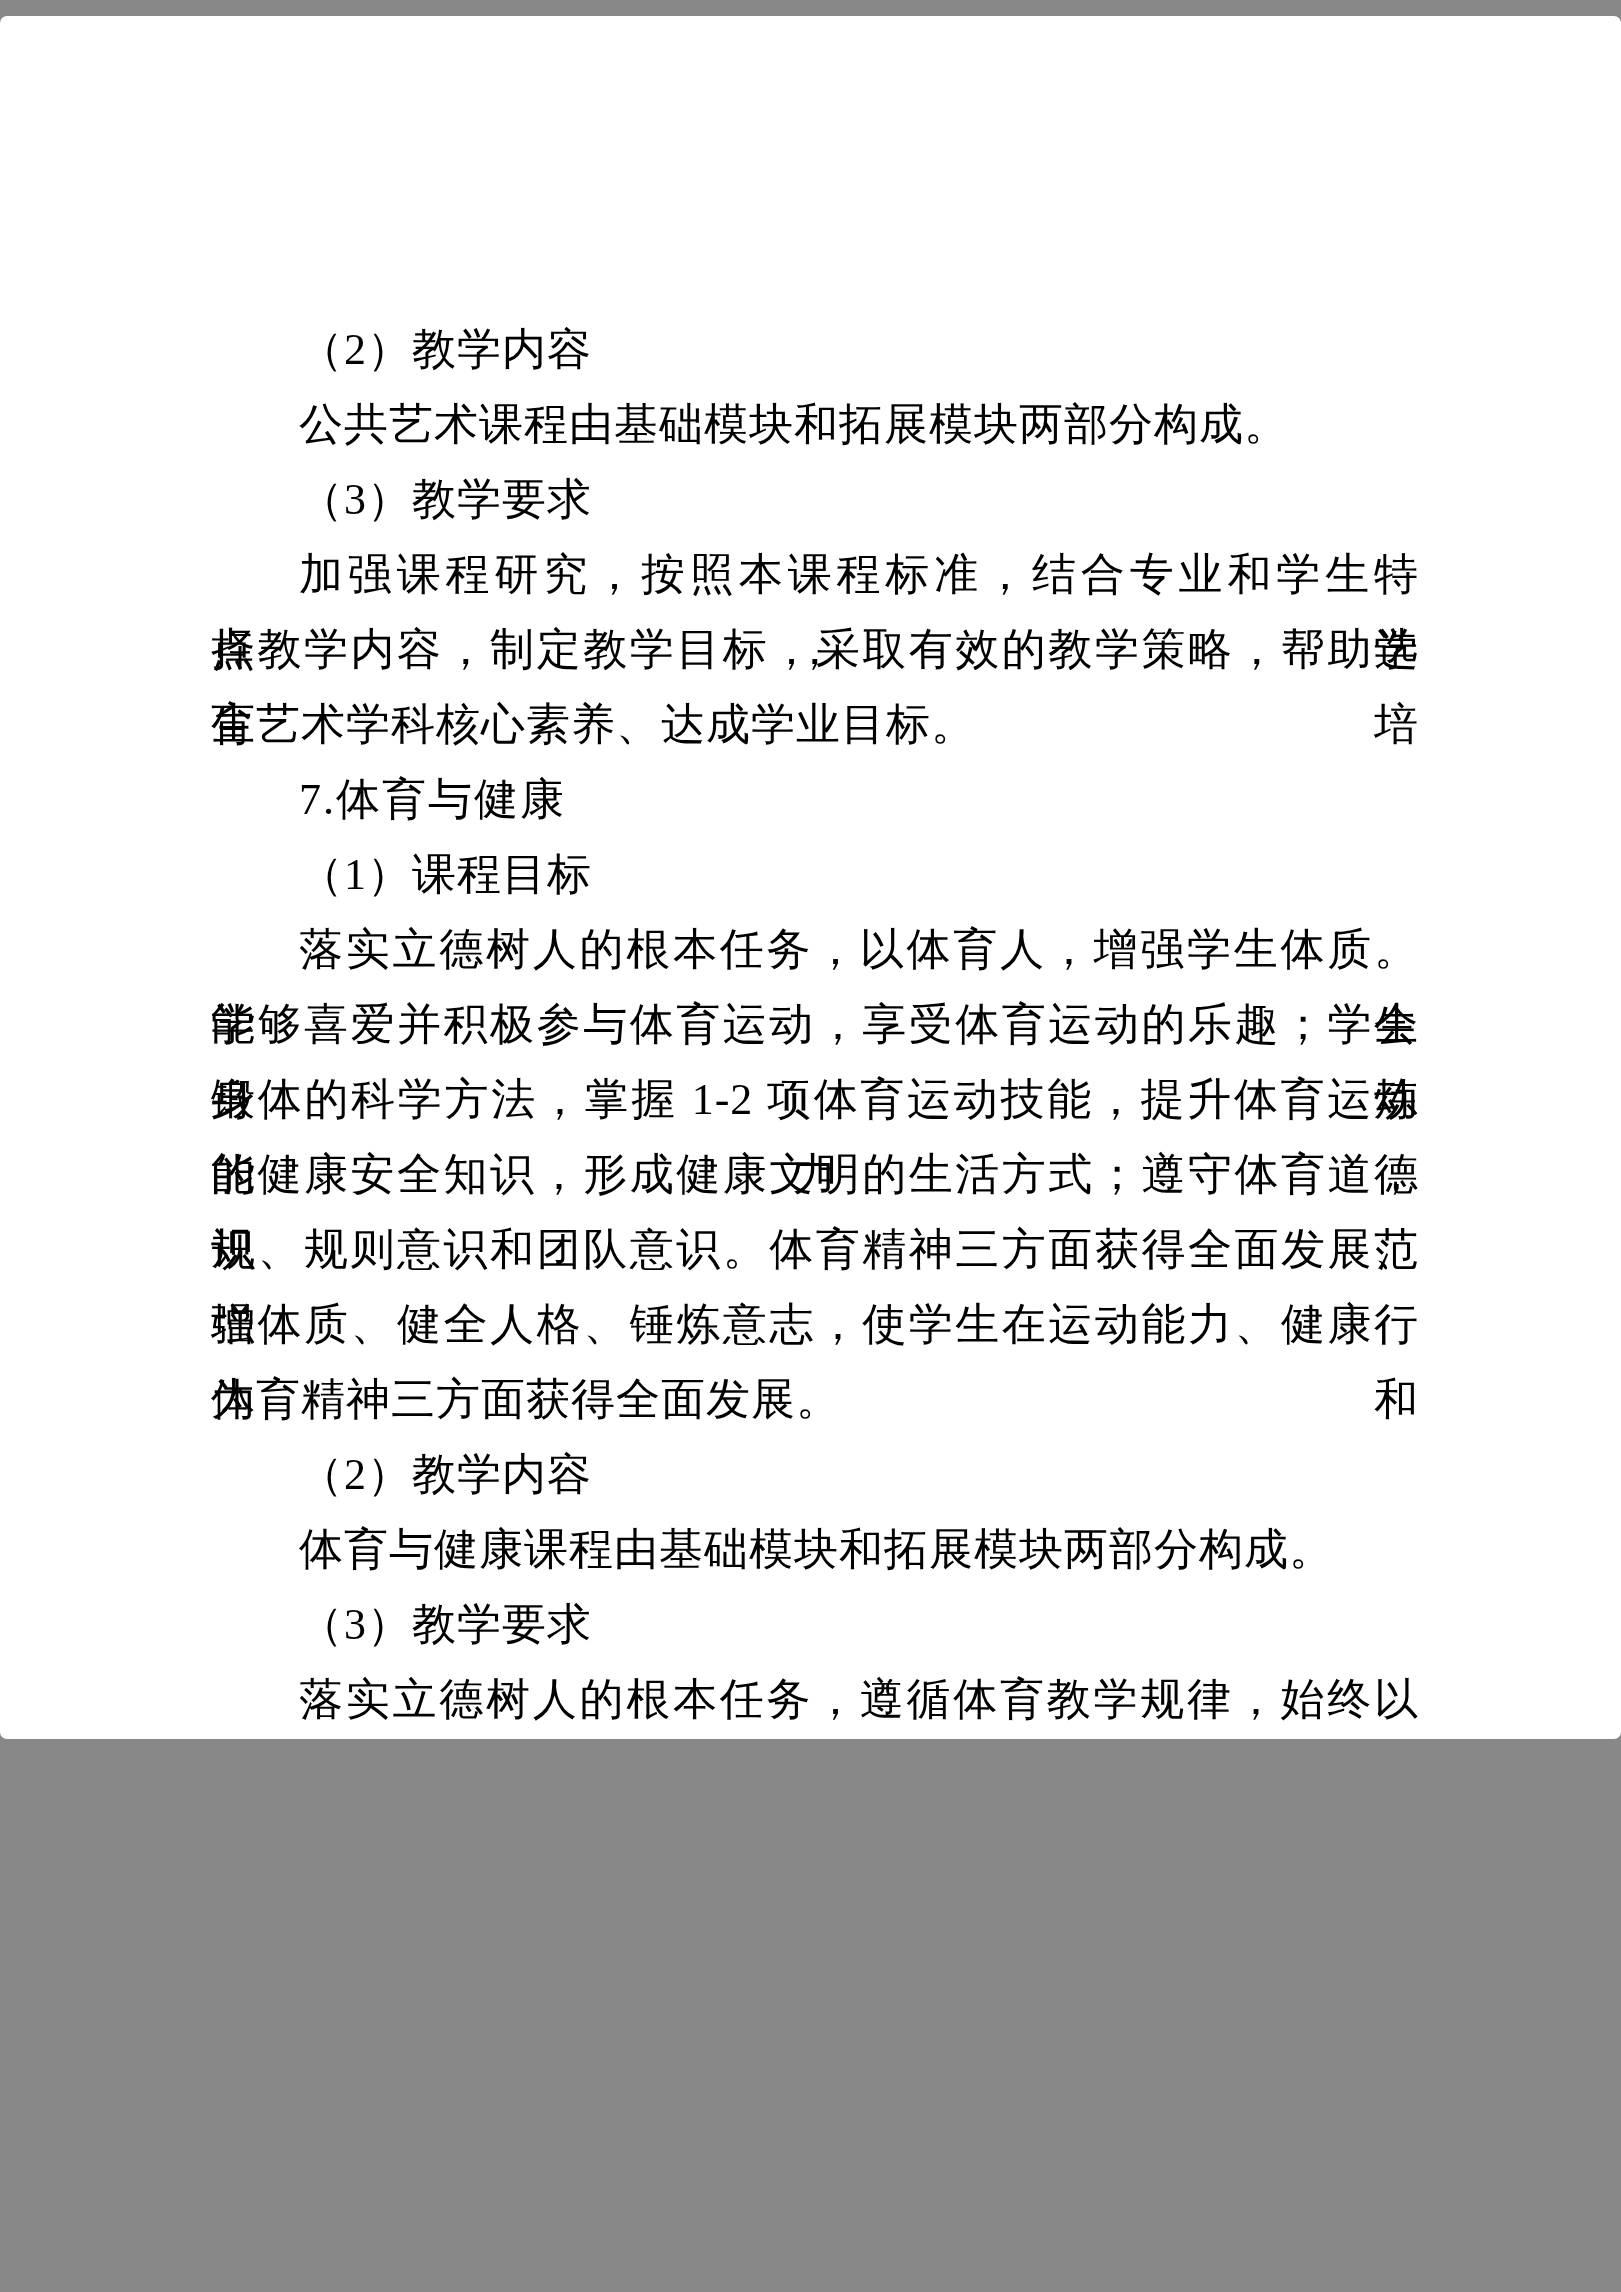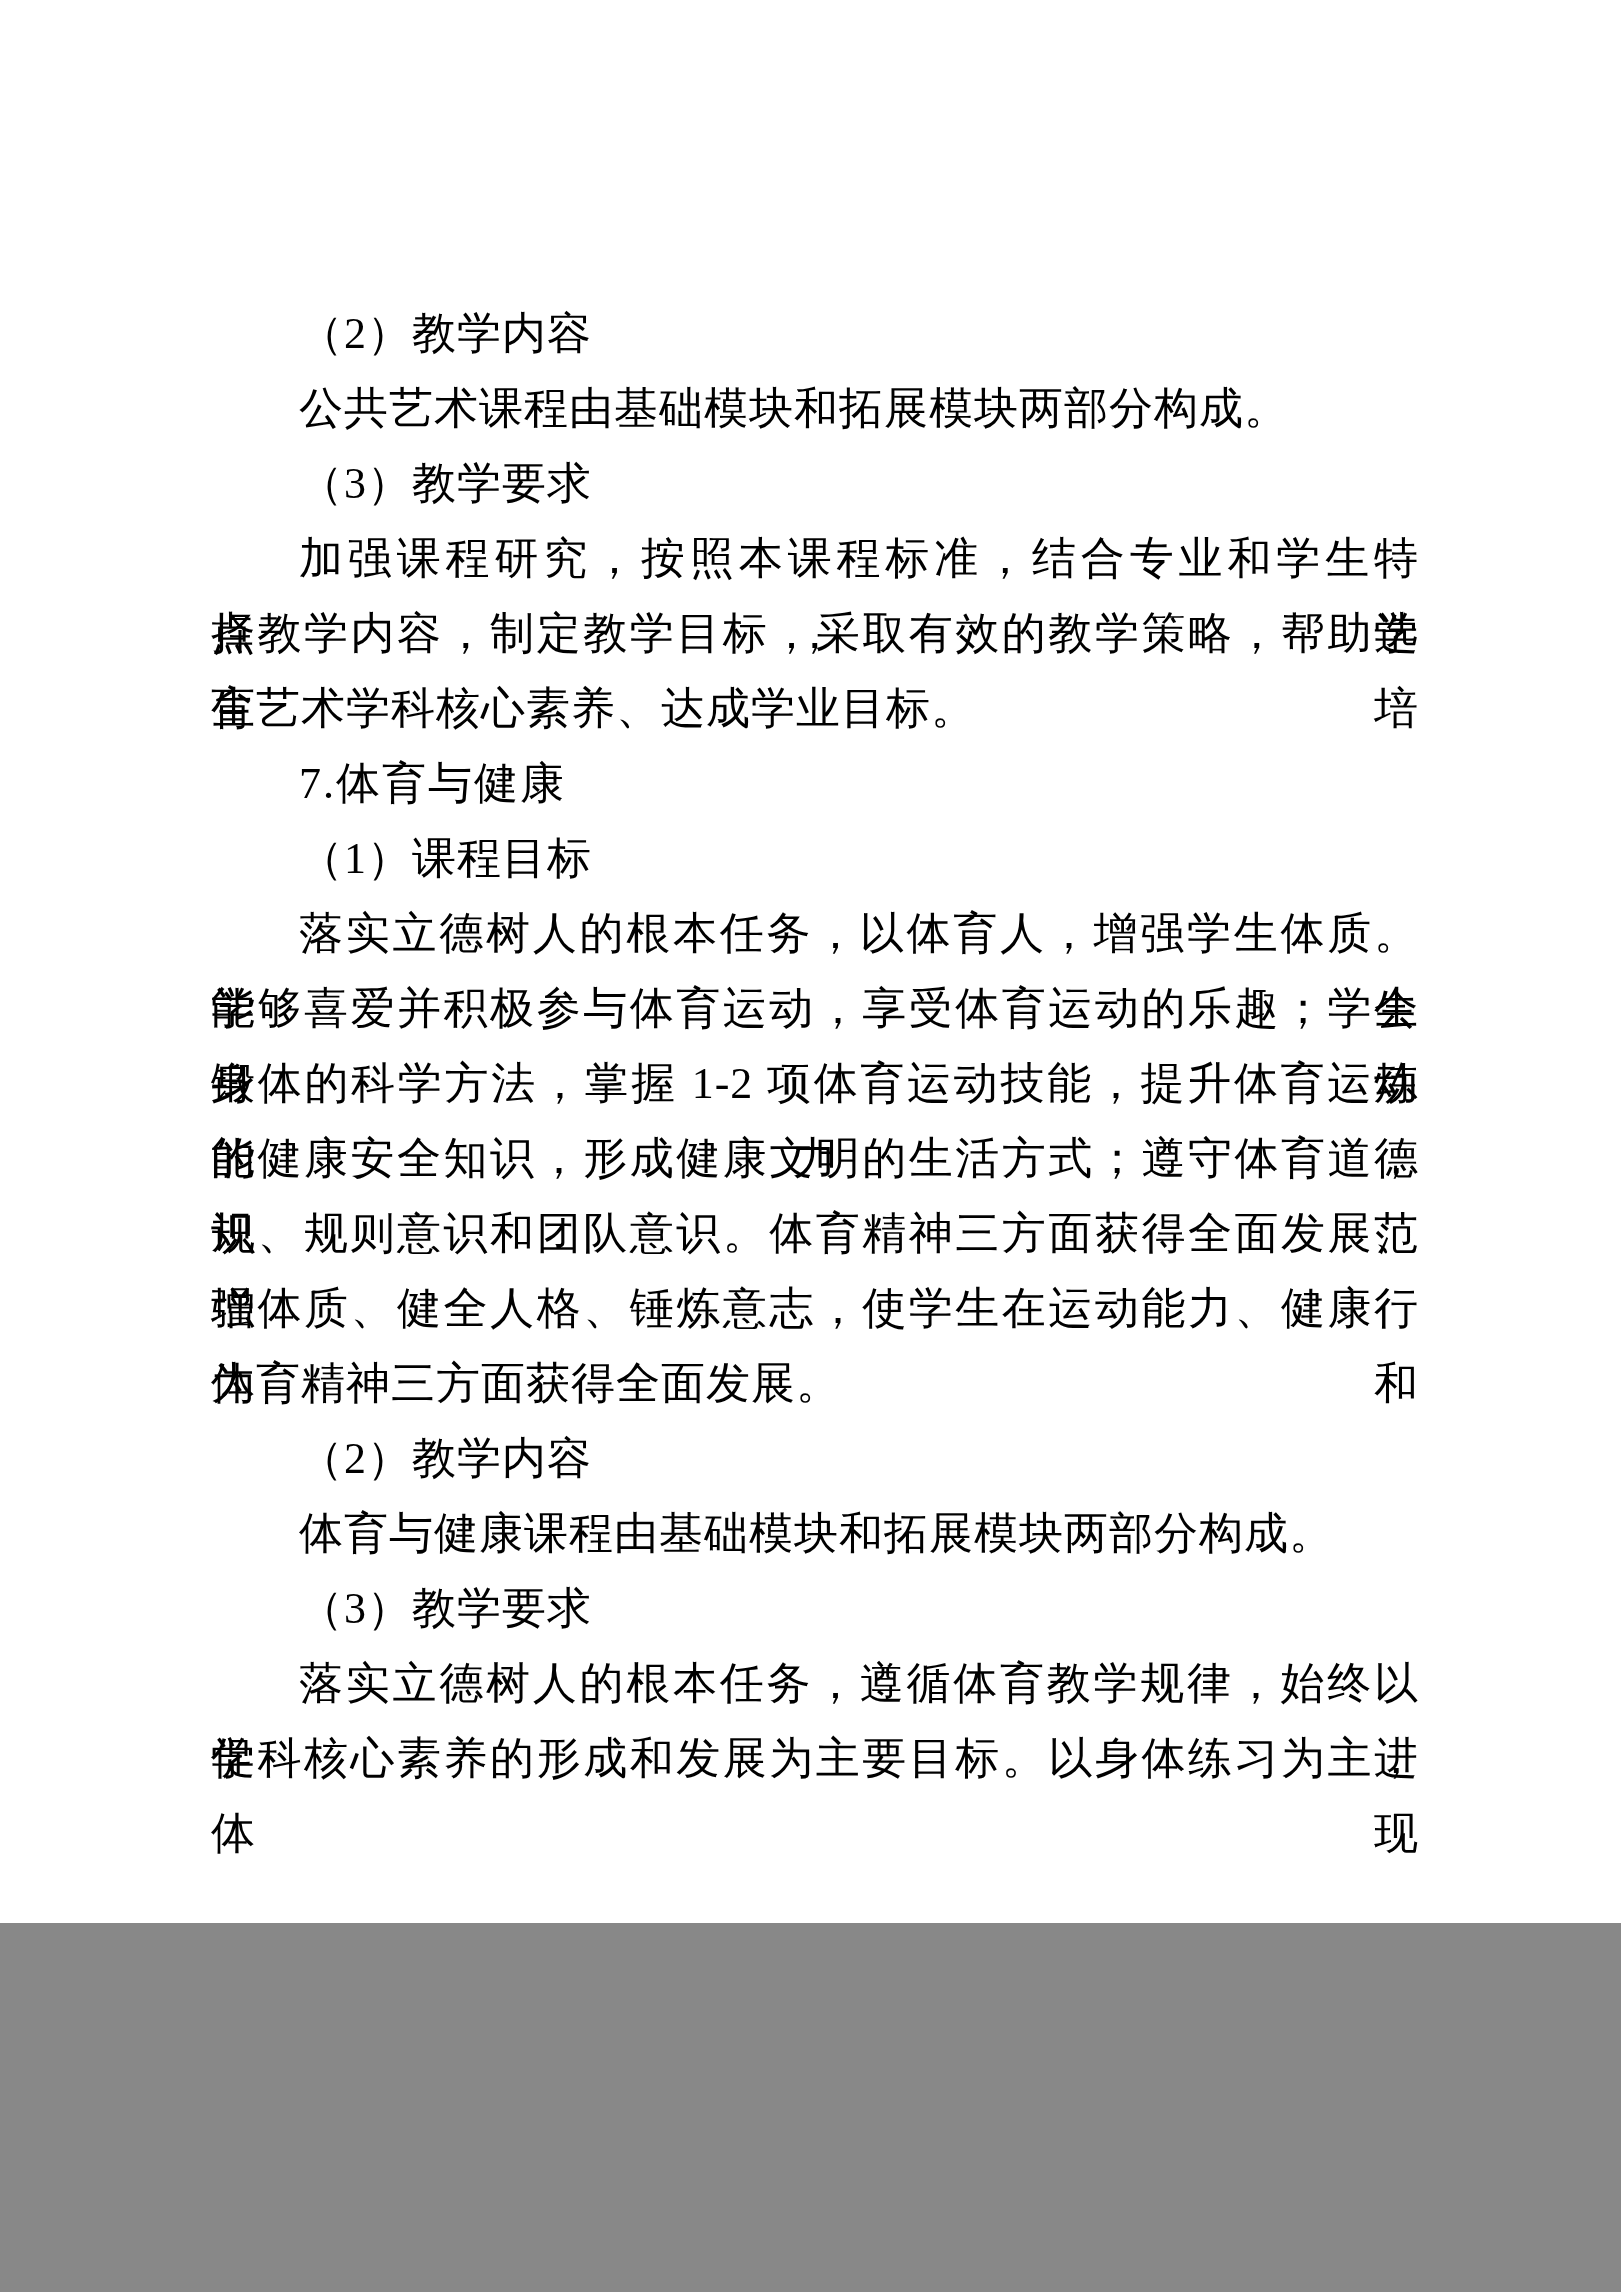--- a/index.html
+++ b/index.html
@@ -3,26 +3,27 @@
 <meta charset="utf-8">
 <style>
   html, body {
     margin: 0;
     padding: 0;
     background: #888;
   }
   .page {
     position: relative;
     width: 1621px;
-    height: 1923px;
+    height: 1723px;
     background: #ffffff;
-    margin: 0 auto;
+    margin: 16px auto;
     overflow: hidden;
     font-family: "Liberation Serif", "DejaVu Serif", serif;
     color: #000000;
+    border-radius: 7px;
   }
   .textblock {
     position: absolute;
     left: 211px;
     top: 296px;
     width: 1208px;
   }
   .line {
     font-size: 44px;
     line-height: 75px;

